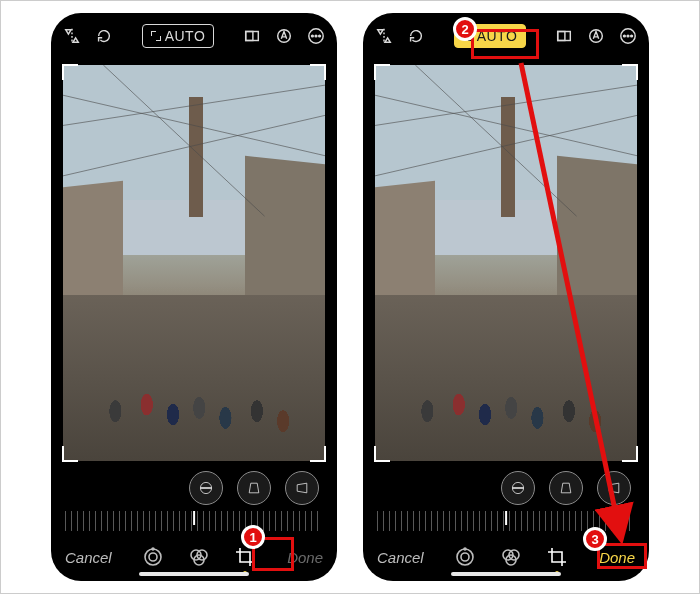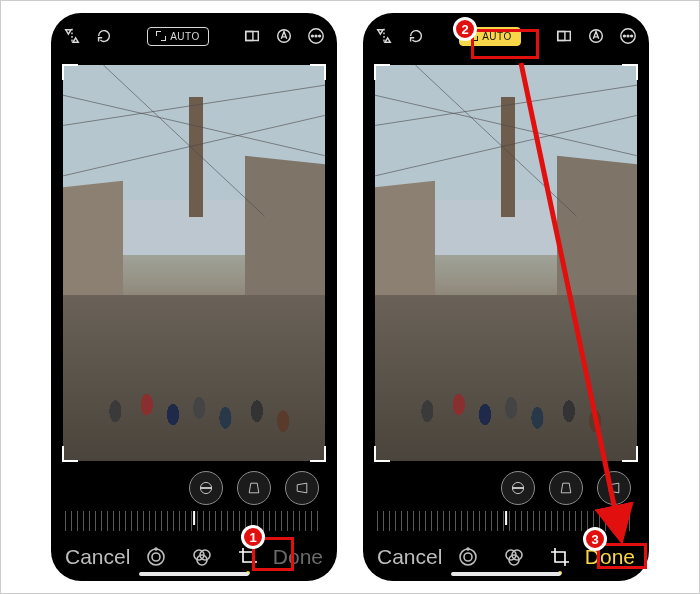--- a/index.html
+++ b/index.html
@@ -43,21 +43,21 @@
   .ico {
     width: 18px; height: 18px;
     display: inline-flex; align-items: center; justify-content: center;
     color: #d9d9d9;
   }
   .ico svg { width: 100%; height: 100%; stroke: currentColor; fill: none; stroke-width: 1.6; }
   .auto-pill {
     padding: 3px 8px;
     border: 1.2px solid #d9d9d9;
     border-radius: 4px;
-    font-size: 10px;
+    font-size: 14px;
     letter-spacing: 0.5px;
     color: #d9d9d9;
     display: inline-flex; align-items: center; gap: 4px;
   }
   .auto-pill.active {
     background: #f7d648;
     border-color: #f7d648;
     color: #1a1a1a;
   }
   .auto-pill .corners {
@@ -154,21 +154,21 @@
     color:#bdbdbd; font-size:15px;
   }
   .modes { display:flex; gap:24px; align-items:center; position:relative; }
   .mode { width:22px; height:22px; color:#bdbdbd; display:flex; align-items:center; justify-content:center; position:relative;}
   .mode.active { color:#fff; }
   .mode.active::after{
     content:""; position:absolute; width:4px;height:4px;border-radius:50%;
     background:#f7d648; left:50%; transform:translateX(-50%); bottom:-7px;
   }
   .mode svg{ width:100%;height:100%; stroke:currentColor; fill:none; stroke-width:1.6;}
-  .txtbtn { font-size:21px; }
+  .txtbtn { font-size:15px;font-style:italic; }
   .txtbtn.dim { color:#6a6a6a; }
   .txtbtn.done-active { color:#f7d648; font-weight:500; }
 
   
   .homebar {
     position:absolute; bottom:5px; left:50%; transform:translateX(-50%);
     width:110px; height:4px; border-radius:3px; background:#e8e8e8;
   }
 
   

